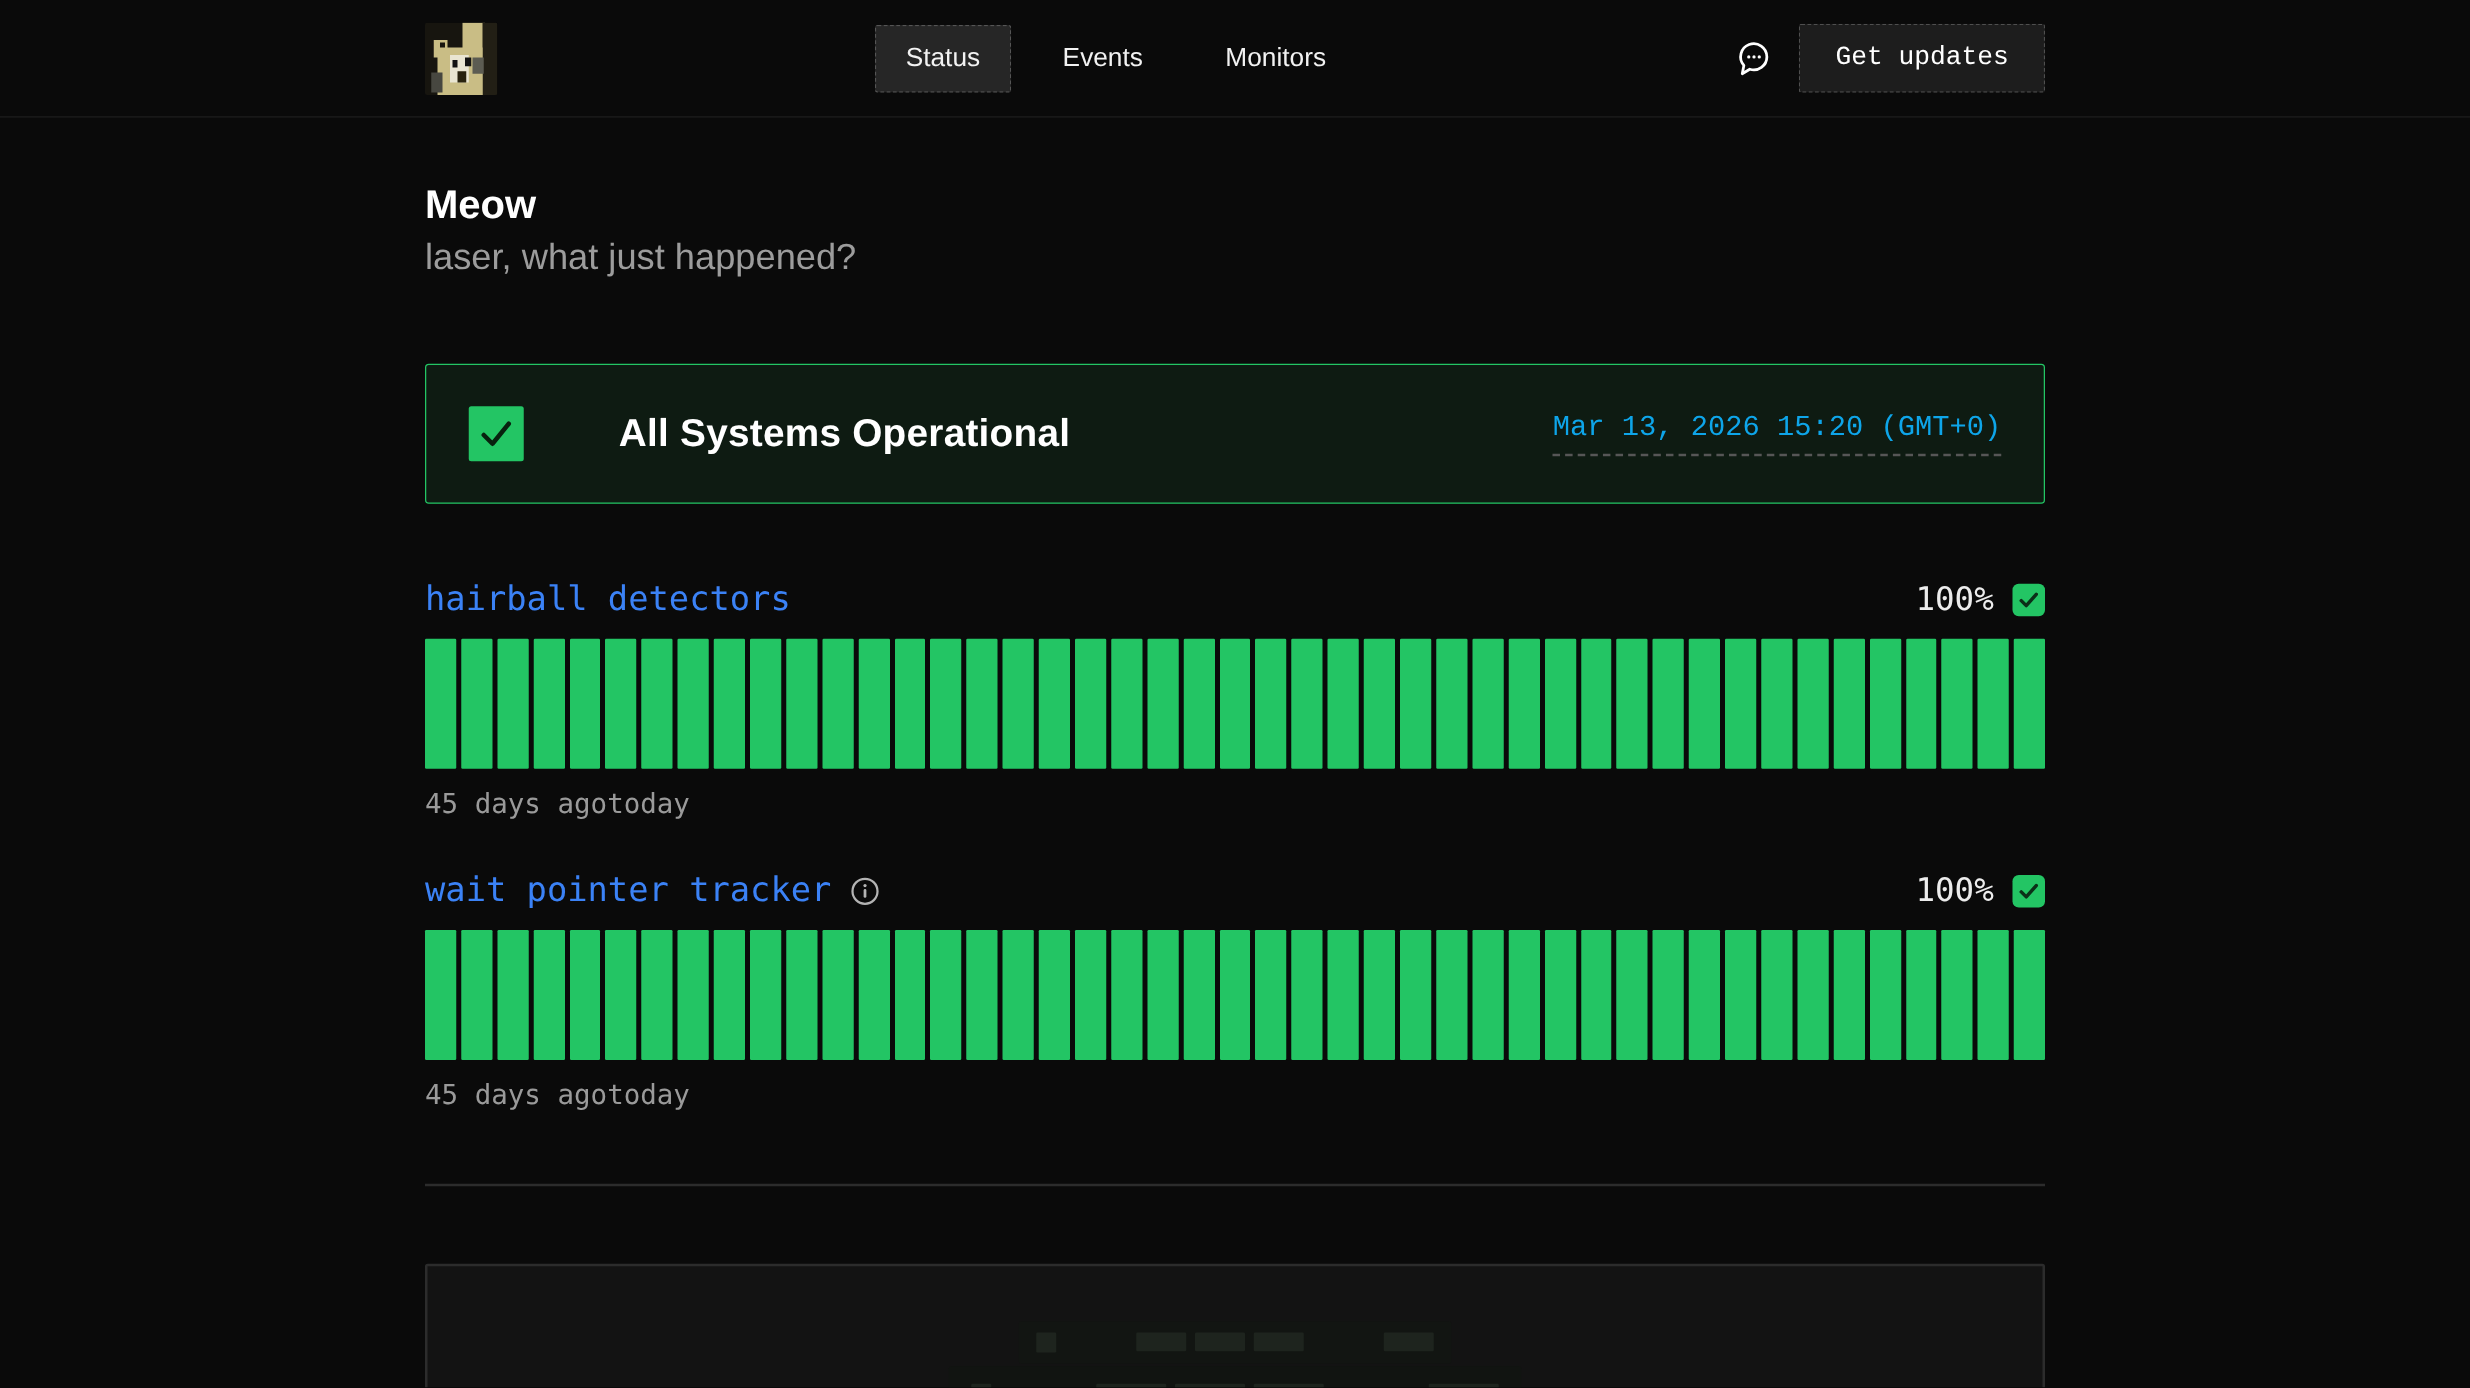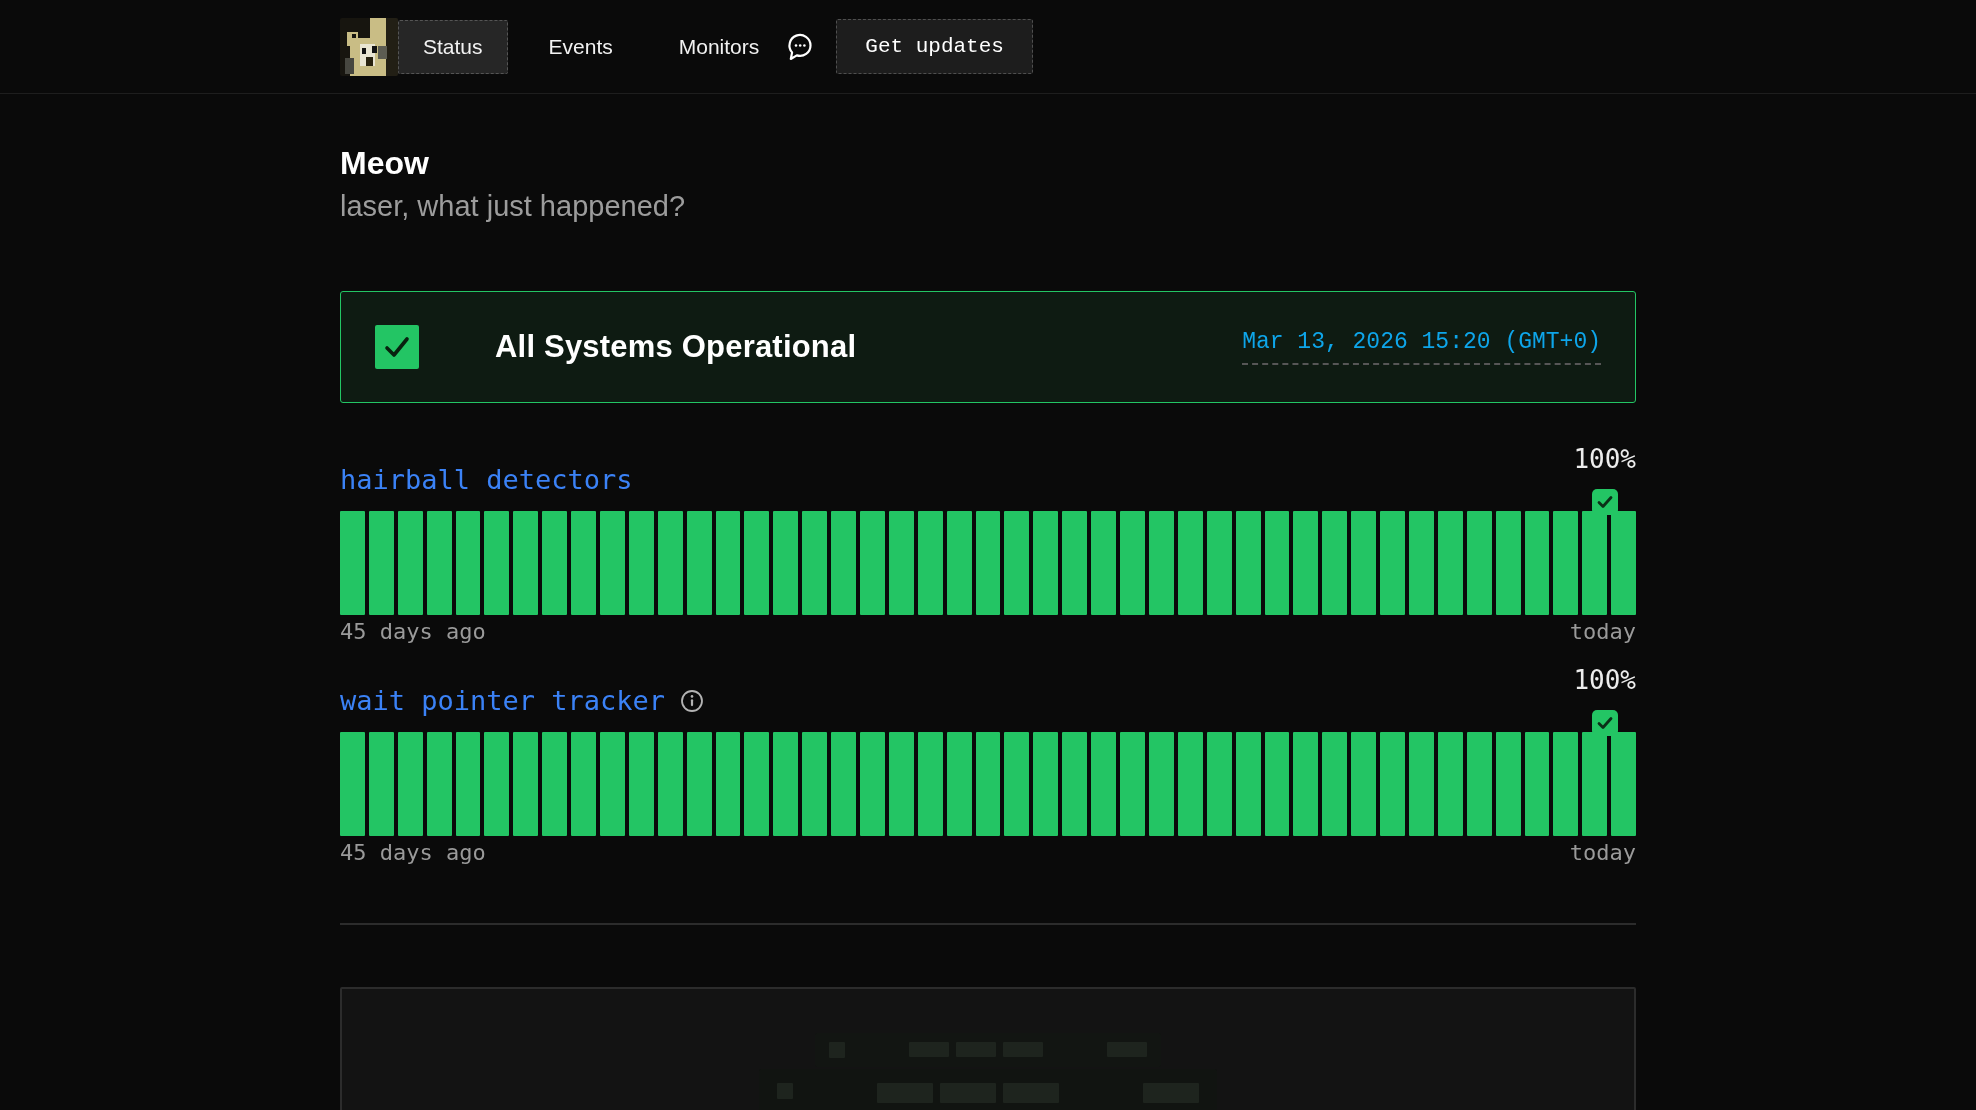--- a/index.html
+++ b/index.html
@@ -2,21 +2,21 @@
 <html><head>
 <meta charset="utf-8">
 <style>
   * { box-sizing: border-box; }
   html,body { margin:0; padding:0; background:#0a0a0a; }
   body { font-family:"Liberation Sans", sans-serif; color:#ffffff; }
   .page { width:1976px; height:1110px; overflow:hidden; background:#0a0a0a; }
 
   
   .header { height:94px; border-bottom:1px solid #1e1e1e; display:flex; align-items:center; }
-  .header-inner { width:1296px; margin:0 auto; display:flex; align-items:center; }
+  .header-inner { width:1296px; margin:0 auto; display:flex; align-items:center; justify-content:space-between; }
   .logo { width:58px; height:58px; border-radius:2px; overflow:hidden; flex:none; cursor:pointer; }
   .logo svg { display:block; }
   .nav { display:flex; align-items:center; gap:16px; }
   .nav-item { font-size:21px; color:#f2f2f2; padding:14px 24px; border:1px dashed transparent; border-radius:2px; cursor:pointer; background:transparent; font-family:inherit; }
   .nav-item.active { background:#262626; border-color:#555555; }
   .right-group { display:flex; align-items:center; gap:20px;font-family:Liberation Mono, monospace; }
   .chat-btn { background:none; border:none; padding:0; cursor:pointer; line-height:0; }
   .get-updates { font-size:21px; color:#ffffff; background:#1d1d1d; border:1px dashed #4f4f4f; border-radius:2px; padding:15px 28px; cursor:pointer; font-family:inherit; }
 
   
@@ -28,26 +28,26 @@
   .banner { margin-top:66px; height:112px; border:1.5px solid #23c564; border-radius:3px; background:#0e1b12; display:flex; align-items:center; padding:0 34px;gap:38px; }
   .check-square { width:44px; height:44px; background:#23c564; border-radius:2px; display:flex; align-items:center; justify-content:center; flex:none; }
   .banner-title { font-size:31px; font-weight:700; margin-left:38px; letter-spacing:.2px; }
   .banner-time { margin-left:auto; font-family:Liberation Mono, monospace; font-size:23px; color:#0ea5e9; padding-bottom:8px; border-bottom:2px dashed #565656; cursor:default; }
 
   .monitor { margin-top:60px; }
   .monitor + .monitor { margin-top:40px; }
   .monitor-head { display:flex; align-items:center; height:34px; }
   .monitor-name { font-family:"DejaVu Sans Mono", monospace; font-size:27px; color:#3b82f6; display:flex; align-items:center; gap:15px; }
   .info-icon { line-height:0; cursor:pointer; }
-  .monitor-right { margin-left:auto; display:flex; align-items:center; gap:15px;flex-direction:column; }
+  .monitor-right { margin-left:auto; display:flex; align-items:center; gap:15px; }
   .uptime { font-family:"DejaVu Sans Mono", monospace; font-size:26px; color:#ececec; }
   .mini-check { width:26px; height:26px; background:#23c564; border-radius:5px; display:flex; align-items:center; justify-content:center; flex:none; }
   .bars { display:flex; gap:4px; margin-top:14px; height:104px; }
   .bar { flex:1; background:#23c564; border-radius:1px; }
-  .range { display:flex; justify-content:space-between; font-family:"DejaVu Sans Mono", monospace; font-size:22px; color:#9a9a9a; margin-top:4px; }
+  .range { display:flex; justify-content:flex-start; font-family:"DejaVu Sans Mono", monospace; font-size:22px; color:#9a9a9a; margin-top:16px; }
 
   .divider { margin-top:58px; border:none; border-top:2px solid #2c2c2c; }
 
   .promo-card { margin-top:62px; height:250px; border:2px solid #2c2c2c; border-radius:2px; background:#131313; display:flex; flex-direction:column; align-items:center; padding-top:44px; }
   .mock-row { display:flex; align-items:center; border-radius:2px; }
   .mock-row1 { width:346px; height:34px; background:#121512; padding:0 14px; }
   .mock-row2 { width:458px; height:90px; background:#111411; margin-top:2px; padding:0 18px; align-items:flex-start; padding-top:14px; }
   .mock-sq { width:16px; height:16px; background:#1e241e; border-radius:1px; flex:none; }
   .mock-pill { width:40px; height:15px; background:#1e241e; border-radius:1px; flex:none; }
   .mock-gap { flex:1; }

